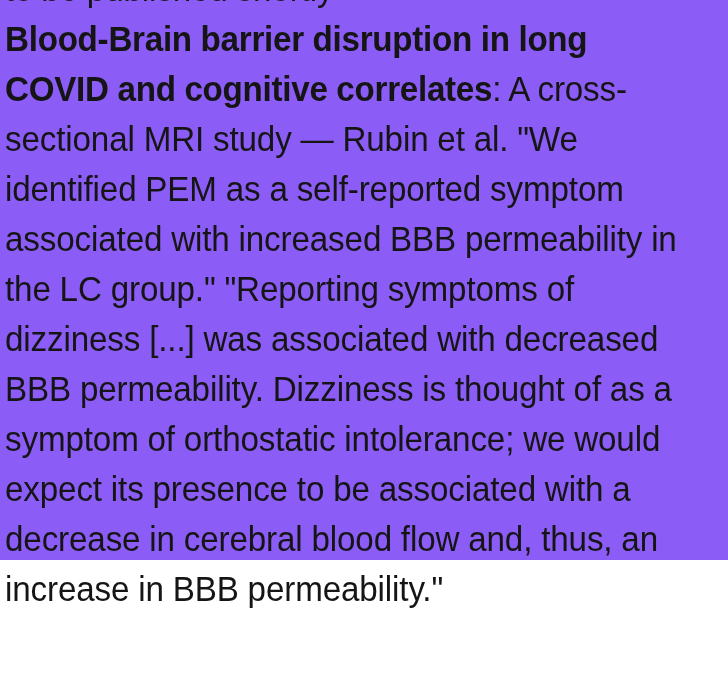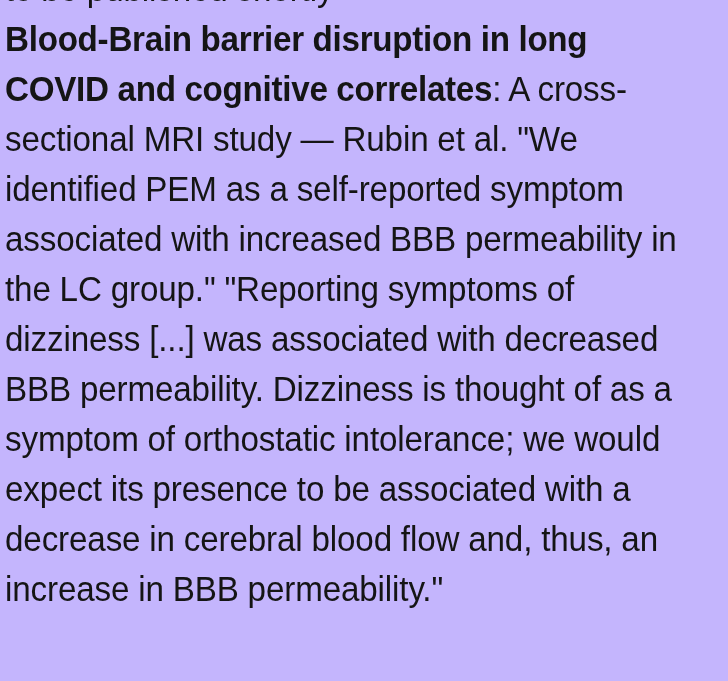--- a/index.html
+++ b/index.html
@@ -14,22 +14,22 @@
     font-family: "Liberation Sans", "DejaVu Sans", sans-serif;
     color: #151515;
     -webkit-font-smoothing: antialiased;
   }
 
   #excerpt-card {
     position: absolute;
     left: 0;
     top: 0;
     width: 728px;
-    height: 681px;
-    background: #c4b5fd;
+    height: 560px;
+    background: #8b5cf6;
     box-sizing: border-box;
     padding: 8px;
   }
 
   
   #text-block {
     position: absolute;
     left: 5px;
     top: -36px;
     width: 726px;

